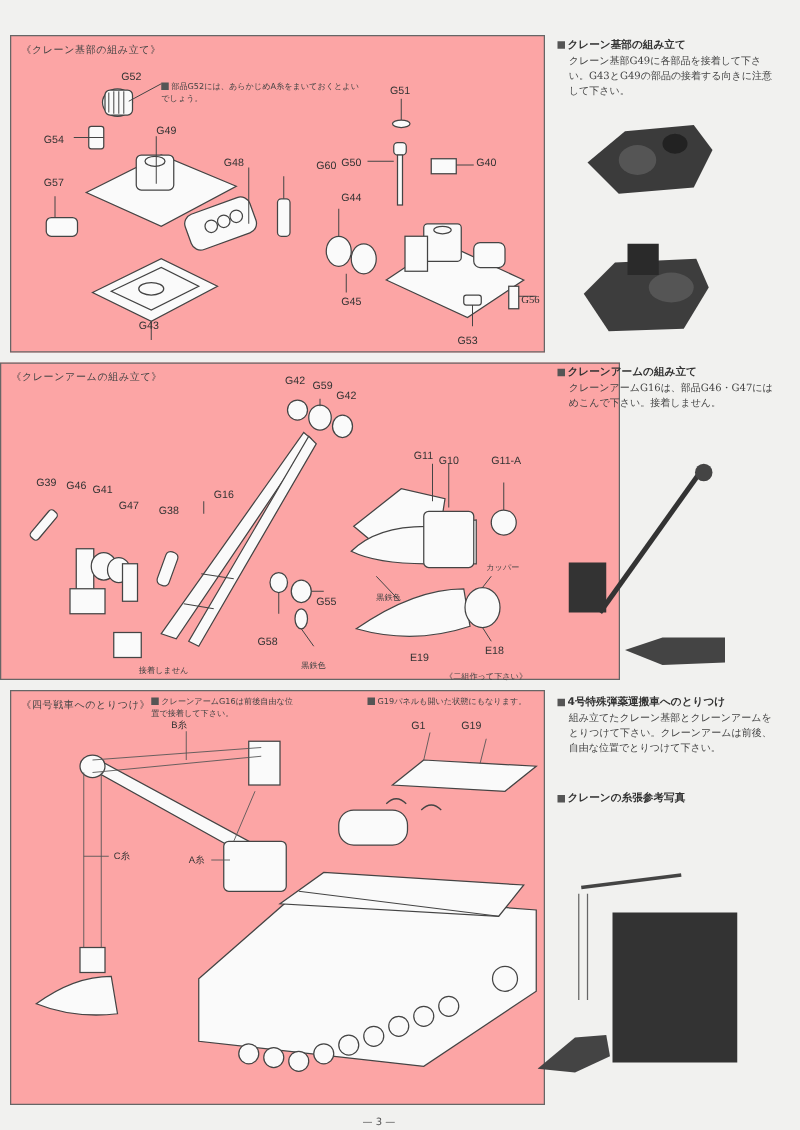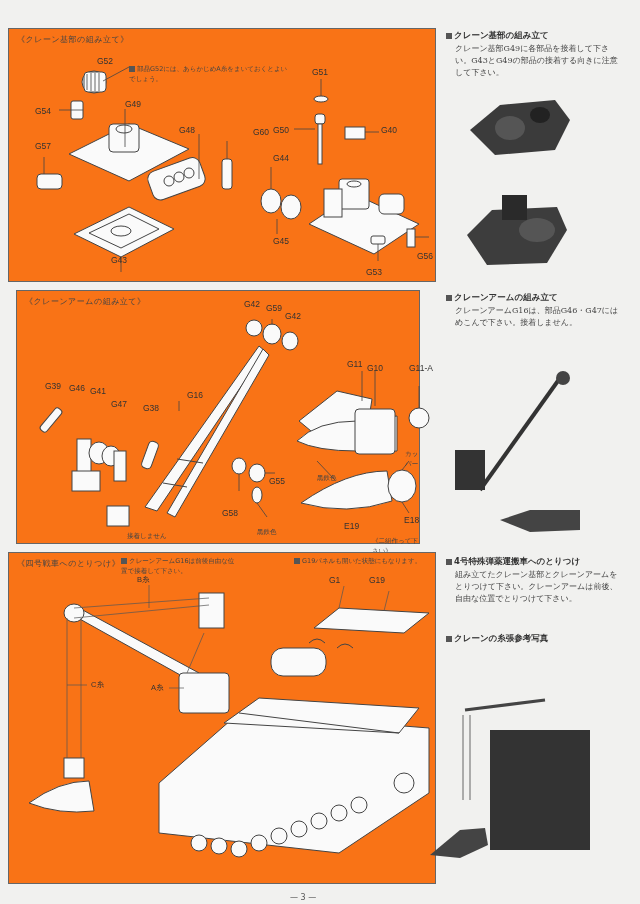--- a/index.html
+++ b/index.html
@@ -1,18 +1,18 @@
 <!DOCTYPE html>
 <html><head>
 <meta charset="utf-8">
 <style>
   html,body{margin:0;padding:0;}
   body{width:640px;height:904px;background:#f1f1ef;position:relative;overflow:hidden;
        font-family:"DejaVu Sans","Liberation Sans",sans-serif;color:#333;}
-  .panel{position:absolute;border:1.3px solid #666;background:#f97316;box-sizing:border-box;}
+  .panel{position:absolute;border:1.3px solid #666;background:#fca5a5;box-sizing:border-box;}
   .ptitle{position:absolute;font-size:8px;color:#444;letter-spacing:0.5px;}
   .lbl{position:absolute;font-family:"Liberation Sans",sans-serif;font-size:8.5px;color:#333;white-space:nowrap;}
   .note{position:absolute;font-size:6.5px;line-height:10px;color:#444;}
   .sq{display:inline-block;width:6px;height:6px;background:#555;margin-right:2px;vertical-align:-1px;}
   .rtitle{position:absolute;left:446px;font-size:8.5px;font-weight:bold;color:#333;}
   .rtext{position:absolute;left:455px;width:170px;font-size:8px;line-height:12px;color:#444;font-family:"DejaVu Serif",serif;}
   .photo{position:absolute;}
   svg{position:absolute;left:0;top:0;}
   .pg{position:absolute;left:290px;top:893px;font-size:8px;color:#555;}
 </style>
@@ -89,25 +89,25 @@
   <div class="lbl" style="left:116px;top:70px;">G49</div>
   <div class="lbl" style="left:170px;top:96px;">G48</div>
   <div class="lbl" style="left:208px;top:98px;margin-left:36px;">G60</div>
   <div class="lbl" style="left:26px;top:112px;">G57</div>
   <div class="lbl" style="left:102px;top:226px;">G43</div>
   <div class="lbl" style="left:303px;top:38px;">G51</div>
   <div class="lbl" style="left:264px;top:96px;">G50</div>
   <div class="lbl" style="left:372px;top:96px;">G40</div>
   <div class="lbl" style="left:264px;top:124px;">G44</div>
   <div class="lbl" style="left:264px;top:207px;">G45</div>
-  <div class="lbl" style="left:408px;top:222px;">G56</div>
+  <div class="lbl" style="left:408px;top:205px;font-family:Liberation Serif, serif;">G56</div>
   <div class="lbl" style="left:357px;top:238px;">G53</div>
 </div>
 
-<div class="panel" style="left:16px;top:290px;width:404px;height:254px;">
+<div class="panel" style="left:0;top:290px;width:496px;height:254px;">
   <div class="ptitle" style="left:8px;top:5px;">《クレーンアームの組み立て》</div>
 
   <svg width="428" height="254">
     <g fill="#fafafa" stroke="#444" stroke-width="1">
       <ellipse cx="237" cy="37" rx="8" ry="8"></ellipse>
       <ellipse cx="255" cy="43" rx="9" ry="10"></ellipse>
       <ellipse cx="273" cy="50" rx="8" ry="9"></ellipse>
 
       <polygon points="242,55 248,60 140,220 128,216"></polygon>
       <polygon points="246,58 252,64 158,226 150,222"></polygon>

